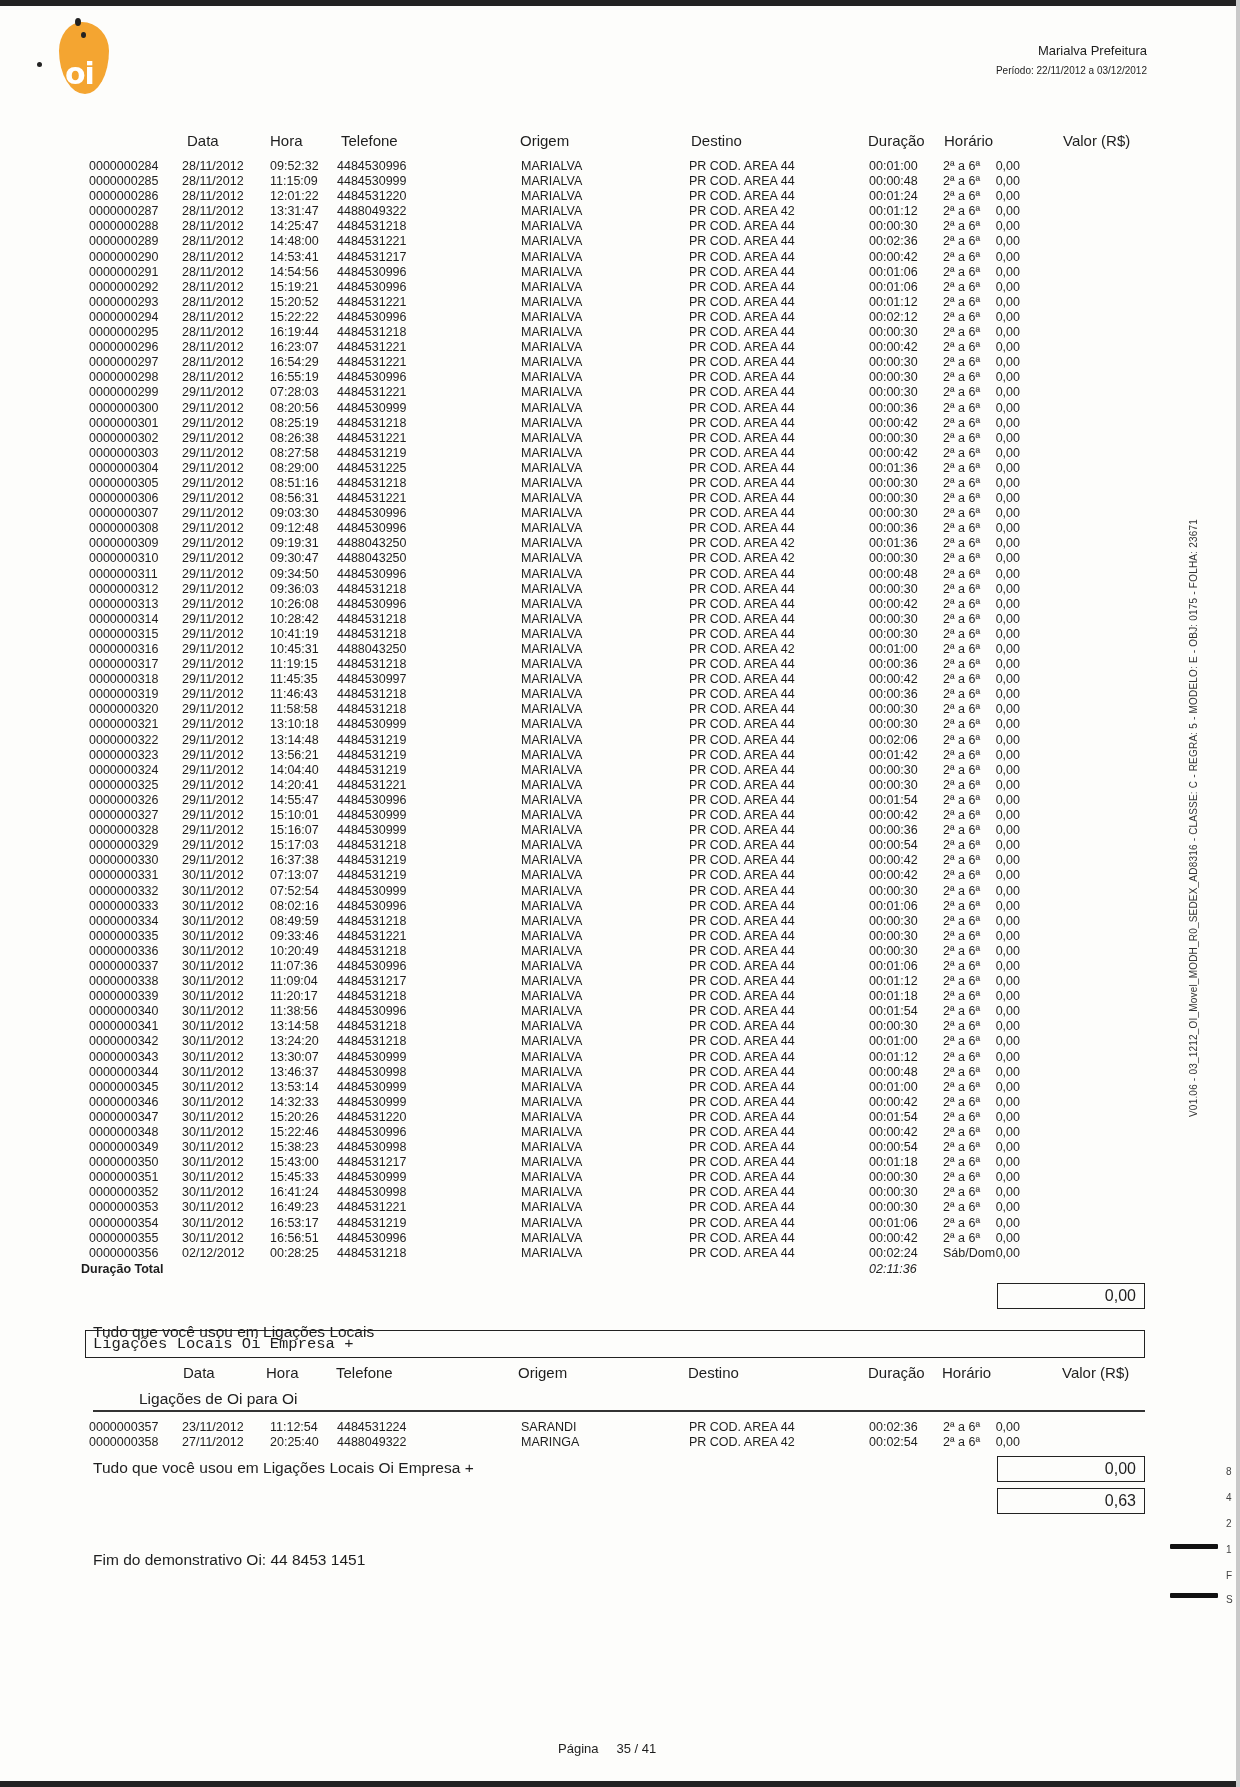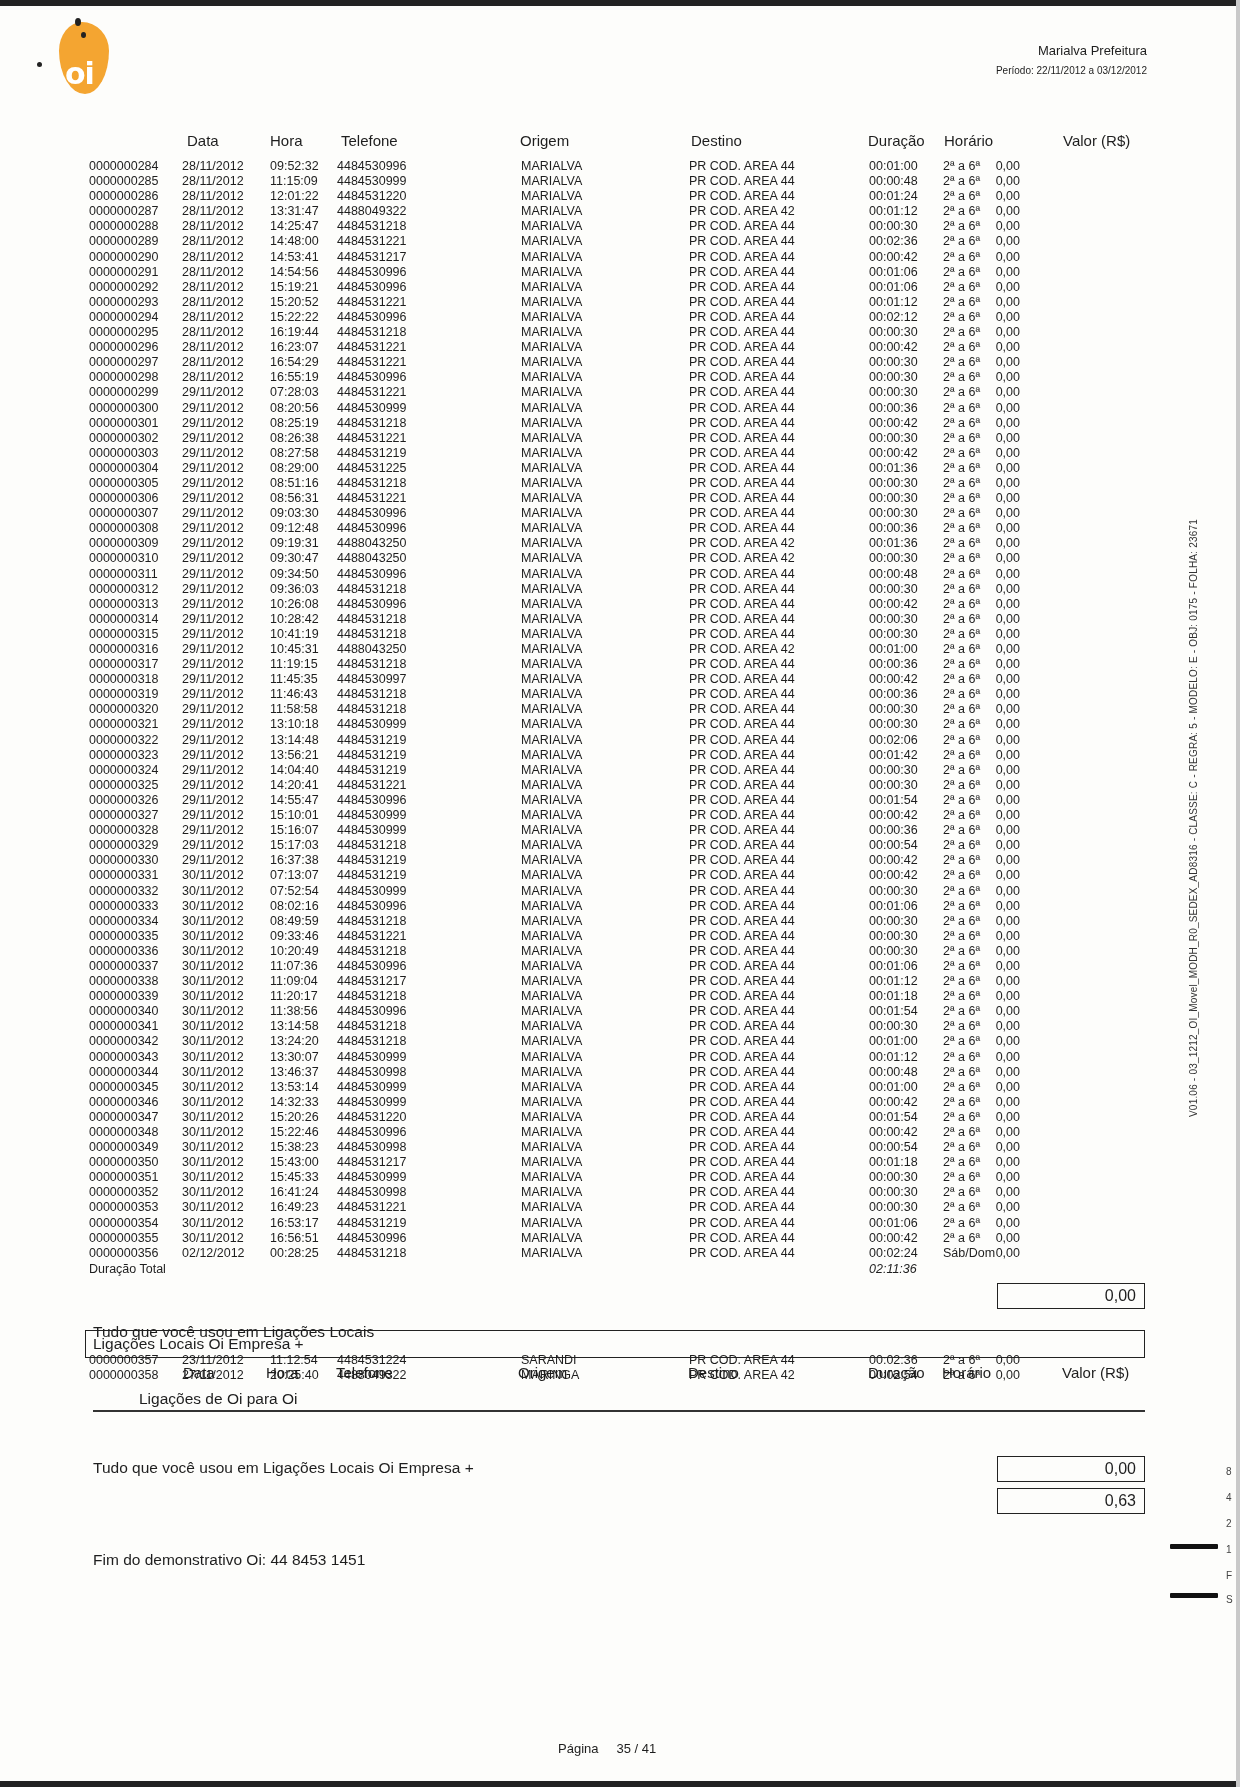--- a/index.html
+++ b/index.html
@@ -30,27 +30,27 @@
   .c-id { left: 89px; }
   .c-data { left: 182px; }
   .c-hora { left: 270px; }
   .c-tel { left: 337px; }
   .c-orig { left: 521px; }
   .c-dest { left: 689px; }
   .c-dur { left: 869px; }
   .c-hor { left: 943px; }
   .c-val { right: 100px; text-align: right; }
 
-  .dur-total-label { position: absolute; left: 89px; top: 1262px; font-size: 12.5px; font-weight: normal; }
+  .dur-total-label { position: absolute; left: 81px; top: 1262px; font-size: 12.5px; font-weight: bold; }
   .dur-total-value { position: absolute; left: 869px; top: 1262px; font-size: 12.5px; font-style: italic; }
 
   .summary { position: absolute; font-size: 15.5px; }
   .valbox { position: absolute; left: 997px; width: 148px; height: 26px; border: 1.5px solid #222; box-sizing: border-box; font-size: 16px; text-align: right; padding-right: 8px; line-height: 24px; }
 
-  .sectionbox { position: absolute; left: 85px; top: 1330px; width: 1060px; height: 28px; border: 1.5px solid #222; box-sizing: border-box; font-size: 15.5px; padding-left: 7px; line-height: 26px; }
+  .sectionbox { position: absolute; left: 85px; top: 1330px; width: 1060px; height: 28px; border: 1.5px solid #222; box-sizing: border-box; font-size: 15.5px; padding-left: 7px; line-height: 26px; font-family: Liberation Mono, monospace; }
   .sublabel { position: absolute; left: 93px; top: 1390px; font-size: 15.5px; margin-left: 46px; }
   .rule { position: absolute; left: 93px; width: 1052px; height: 1.5px; background: #333; }
 
   .side-text { position: absolute; left: 1188px; top: 1117px; transform-origin: 0 0; transform: rotate(-90deg); font-size: 10px; white-space: nowrap; color: #333; letter-spacing: 0.2px; }
   .marks { position: absolute; left: 1226px; font-size: 10px; color: #444; }
   .dash { position: absolute; left: 1170px; width: 48px; height: 5px; background: #111; border-radius: 1px; }
 
   .footer { position: absolute; left: 558px; top: 1741px; font-size: 13px; text-align: center; }
   .footer .pg { margin-left: 18px; }
 </style>
@@ -904,21 +904,21 @@
   <span class="hdr2" style="left:518px">Origem</span>
   <span class="hdr2" style="left:688px">Destino</span>
   <span class="hdr2" style="left:868px">Duração</span>
   <span class="hdr2" style="left:942px">Horário</span>
   <span class="hdr2" style="left:1062px">Valor (R$)</span>
 </div>
 
 <div class="sublabel">Ligações de Oi para Oi</div>
 <div class="rule" style="top:1410px;"></div>
 
-<div class="rows" id="empresa-rows" style="top:1353px;">
+<div class="rows" id="empresa-rows" style="top:1420px;">
     <div class="row">
       <span class="c-id">0000000357</span>
       <span class="c-data">23/11/2012</span>
       <span class="c-hora">11:12:54</span>
       <span class="c-tel">4484531224</span>
       <span class="c-orig">SARANDI</span>
       <span class="c-dest">PR COD. AREA 44</span>
       <span class="c-dur">00:02:36</span>
       <span class="c-hor">2ª a 6ª</span>
       <span class="c-val">0,00</span>

